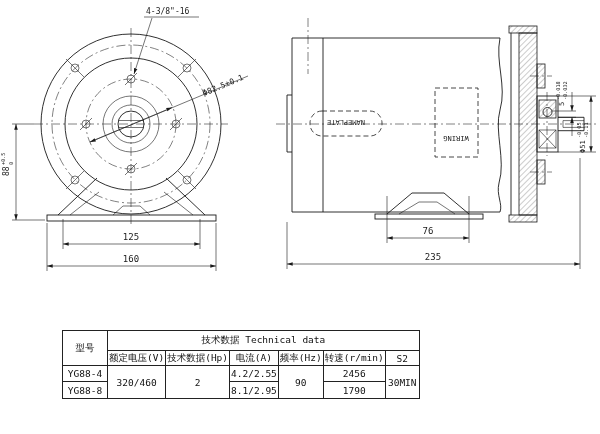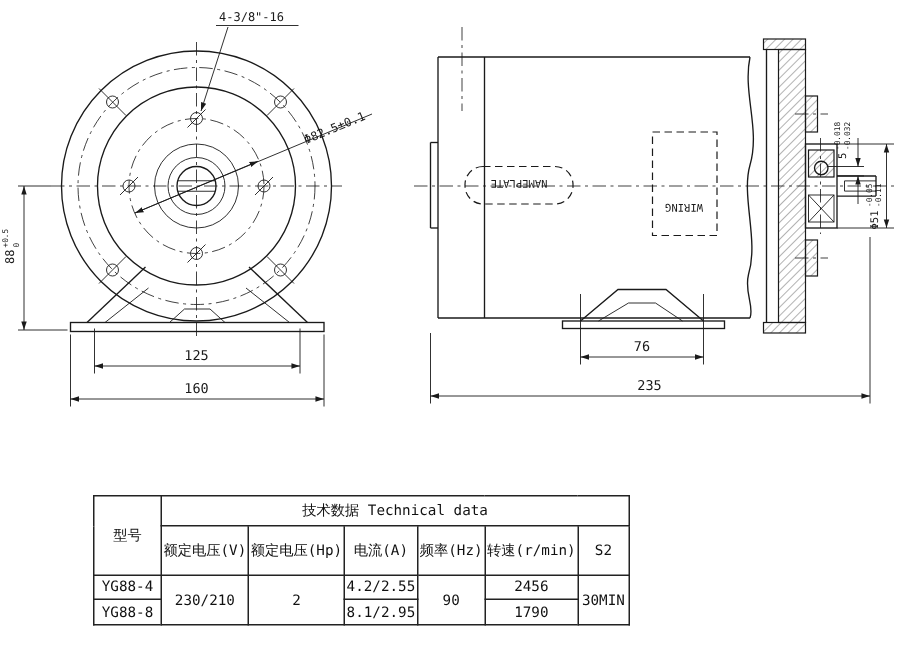--- a/index.html
+++ b/index.html
@@ -227,31 +227,31 @@
         <col style="width:34px">
   </colgroup>
   <tbody>
         <tr style="height:20px">
     <td rowspan="2">型号</td>
     <td colspan="6">
       <span>技术数据</span>
       <span>Technical data</span>
     </td>
   </tr>
-  <tr style="height:33px">
+  <tr style="height:15px">
     <td>额定电压(V)</td>
-    <td>额定电压(Hp)</td>
+    <td>技术数据(Hp)</td>
     <td>电流(A)</td>
     <td>频率(Hz)</td>
     <td>转速(r/min)</td>
     <td>S2</td>
   </tr>
   <tr style="height:16px">
     <td>YG88-4</td>
-    <td rowspan="2">230/210</td>
+    <td rowspan="2">320/460</td>
     <td rowspan="2">2</td>
     <td>4.2/2.55</td>
     <td rowspan="2">90</td>
     <td>2456</td>
     <td rowspan="2">30MIN</td>
   </tr>
   <tr style="height:17px">
     <td>YG88-8</td>
     <td>8.1/2.95</td>
     <td>1790</td>

